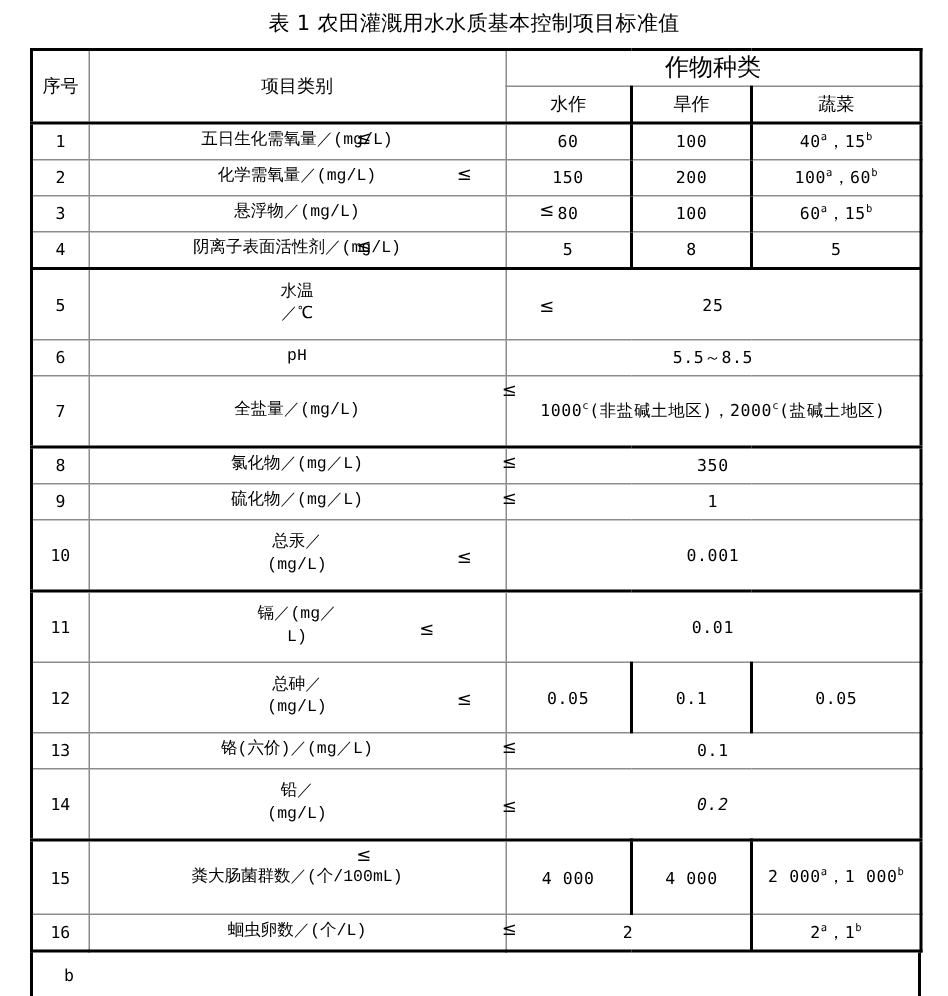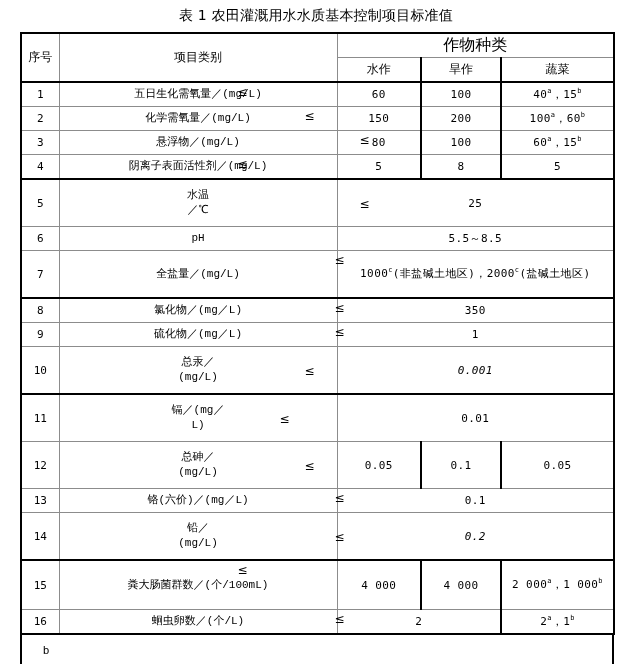--- a/index.html
+++ b/index.html
@@ -219,21 +219,21 @@
           </td>
           <td class="val" colspan="3" style="">1</td>
         </tr>
         <tr>
           <td class="num" style="height: 46px; border-bottom: 2px solid rgb(0, 0, 0);">10</td>
           <td class="item" style="border-bottom: 2px solid rgb(0, 0, 0);">
             <span class="itemline">总汞／</span>
             <span class="itemline">(mg/L)</span>
             <span class="le" style="left:245px; top:17px;">≤</span>
           </td>
-          <td class="val" colspan="3" style="border-bottom: 2px solid rgb(0, 0, 0); font-style: italic;">0.001</td>
+          <td class="val" colspan="3" style="border-bottom: 2px solid rgb(0, 0, 0);">0.001</td>
         </tr>
         <tr>
           <td class="num" style="height: 46px;">11</td>
           <td class="item" style="">
             <span class="itemline">镉／(mg／</span>
             <span class="itemline">L)</span>
             <span class="le" style="left:220px; top:17px;">≤</span>
           </td>
           <td class="val" colspan="3" style="">0.01</td>
         </tr>

